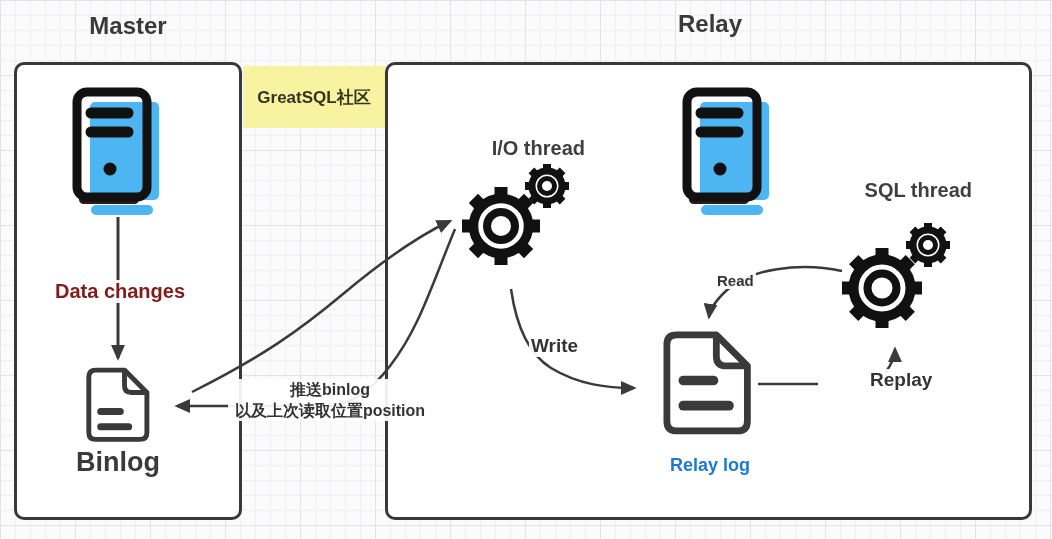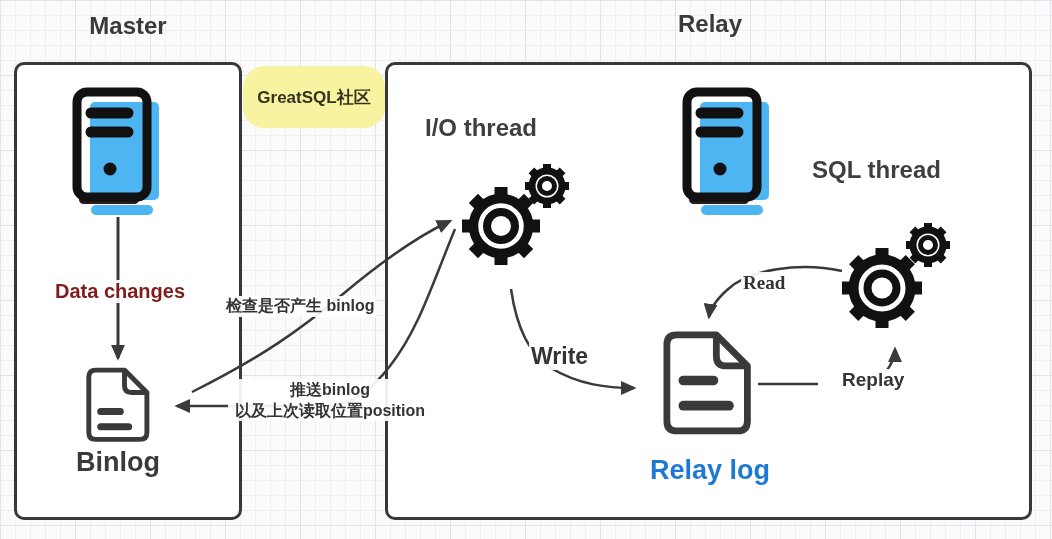--- a/index.html
+++ b/index.html
@@ -15,39 +15,39 @@
     background-size:75px 75px,75px 75px,15px 15px,15px 15px;
   }
   .box{
     position:absolute;background:#ffffff;border:3px solid #383838;border-radius:10px;
   }
   .box.master{left:14px;top:62px;width:222px;height:452px;}
   .box.slave{left:385px;top:62px;width:641px;height:452px;}
   .badge{
     position:absolute;left:243px;top:66px;width:142px;height:62px;
     background:#f7f3a0;display:flex;align-items:center;justify-content:center;
-    font-weight:bold;font-size:17px;color:#33331f;border-radius:21px;
+    font-weight:bold;font-size:17px;color:#33331f;
   }
   svg.overlay{position:absolute;left:0;top:0;pointer-events:none;}
   .lbl{position:absolute;color:#3a3a3a;font-weight:bold;white-space:nowrap;}
   .title{font-size:24px;text-align:center;}
   .title.master{left:14px;top:12px;width:228px;}
   .title.slave{left:385px;top:10px;width:650px;}
-  .thread{font-size:24px;color:#3f3f3f;text-align:left;}
+  .thread{font-size:20px;color:#3f3f3f;text-align:right;margin-top:23px;}
   .thread.io{left:425px;top:114px;width:160px;}
   .thread.sql{left:812px;top:156px;width:160px;}
   .datachanges{left:40px;top:280px;width:160px;text-align:center;font-size:20px;color:#7f1d1d;background:rgba(255,255,255,.92);}
   .binlog{left:48px;top:447px;width:140px;text-align:center;font-size:27px;}
-  .relaylog{left:640px;top:455px;width:140px;text-align:center;font-size:27px;color:#1d79d4;}
+  .relaylog{left:640px;top:455px;width:140px;text-align:center;font-size:18px;color:#1d79d4;}
   .edge{font-size:16px;color:#333333;background:rgba(255,255,255,.92);padding:0 2px;}
   .edge.check{left:224px;top:296px;}
   .edge.push{left:228px;top:379px;width:200px;text-align:center;line-height:21px;}
-  .edge.write{left:529px;top:343px;font-size:23px;}
-  .edge.read{left:741px;top:272px;font-size:19px;font-family:Liberation Serif, serif;}
-  .edge.replay{left:840px;top:369px;font-size:19px;}
+  .edge.write{left:529px;top:335px;font-size:19px;}
+  .edge.read{left:715px;top:272px;font-size:15px;}
+  .edge.replay{left:868px;top:369px;font-size:19px;}
 </style>
 </head>
 <body>
 
 <div class="canvas">
 
   <div class="box master"></div>
   <div class="box slave"></div>
   <div class="badge">GreatSQL社区</div>
 
@@ -154,21 +154,20 @@
   <div class="lbl title master">Master</div>
   <div class="lbl title slave">Relay</div>
 
   <div class="lbl thread io">I/O thread</div>
   <div class="lbl thread sql">SQL thread</div>
 
   <div class="lbl datachanges">Data changes</div>
   <div class="lbl binlog">Binlog</div>
   <div class="lbl relaylog">Relay log</div>
 
-  <div class="lbl edge check">检查是否产生 binlog</div>
   <div class="lbl edge push">
     <div>推送binlog</div>
     <div>以及上次读取位置position</div>
   </div>
   <div class="lbl edge write">Write</div>
   <div class="lbl edge read">Read</div>
   <div class="lbl edge replay">Replay</div>
 
 </div>
 

